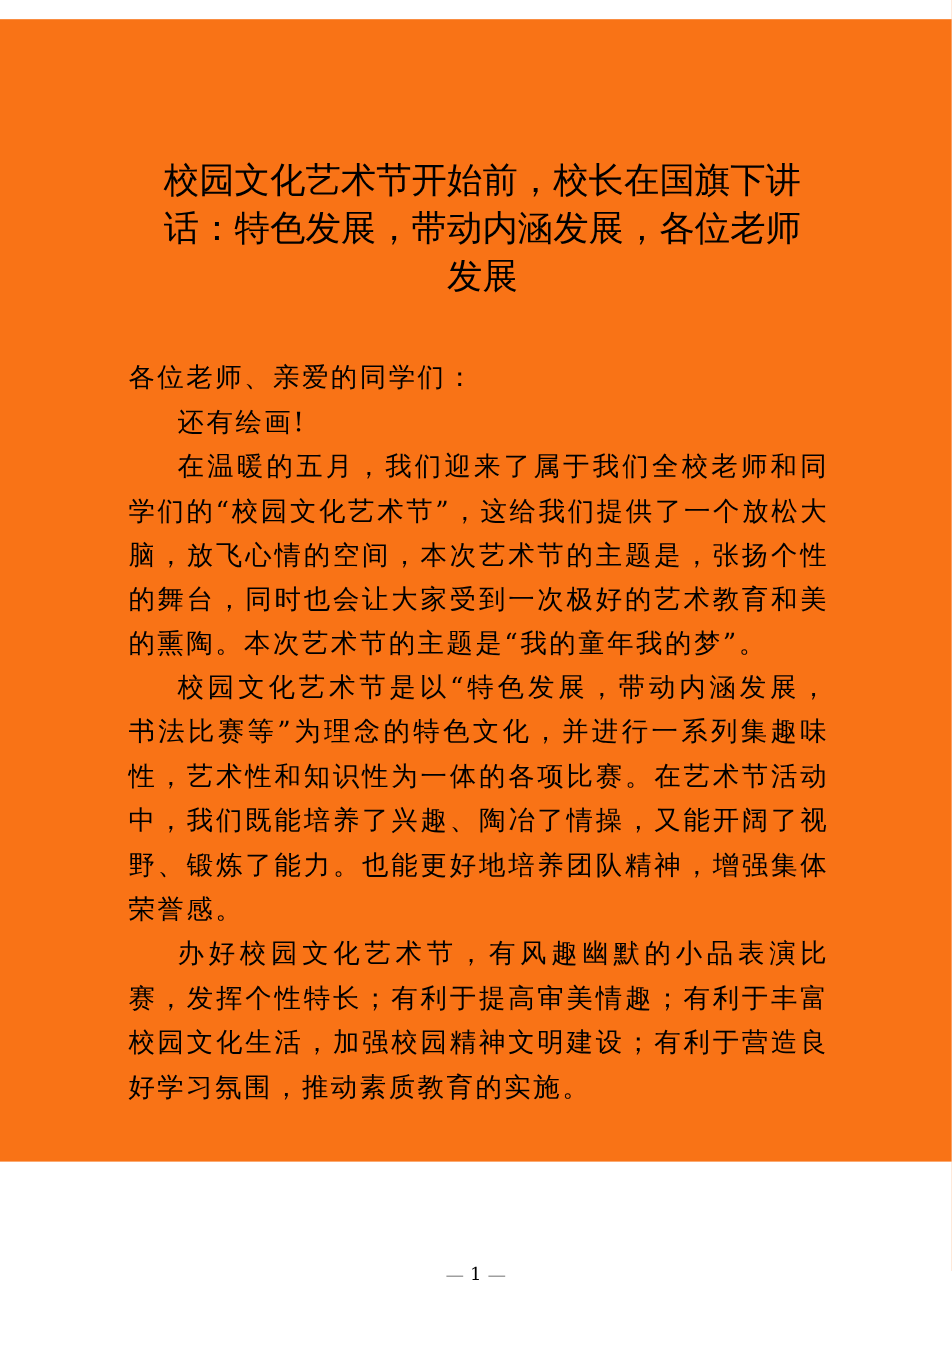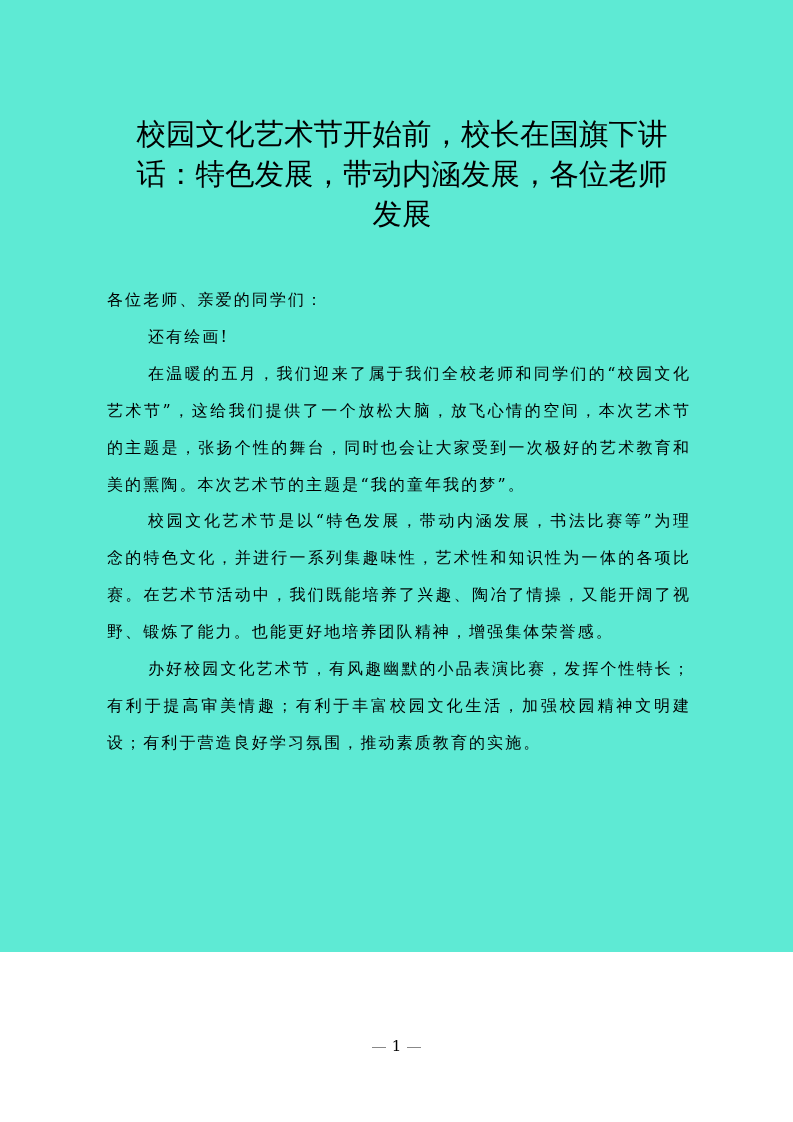--- a/index.html
+++ b/index.html
@@ -10,23 +10,23 @@
     body {
       width: 793px;
       height: 1122px;
       position: relative;
       overflow: hidden;
       color: #000000;
       font-family: "DejaVu Serif", "Liberation Serif", serif;
     }
     .page {
       position: absolute;
-      left: 0; top: 0;
+      left: 0; top: 16px;
       width: 793px; height: 952px;
-      background: #5eead4;
+      background: #f97316;
     }
     .title {
       position: absolute;
       left: 100px;
       top: 114px;
       width: 604px;
       margin: 0;
       text-align: center;
       font-family: "DejaVu Sans", "Liberation Sans", sans-serif;
       font-weight: normal;
@@ -35,21 +35,21 @@
       letter-spacing: 0px;
     }
     .body {
       position: absolute;
       left: 107px;
       top: 282px;
       width: 584px;
     }
     .p {
       margin: 0;
-      font-size: 16px;
+      font-size: 22px;
       line-height: 36.9px;
       letter-spacing: 2.1px;
       text-align: justify;
       text-align-last: left;
       white-space: normal;
     }
     .p.indent {
       text-indent: 41px;
     }
     .footer {

